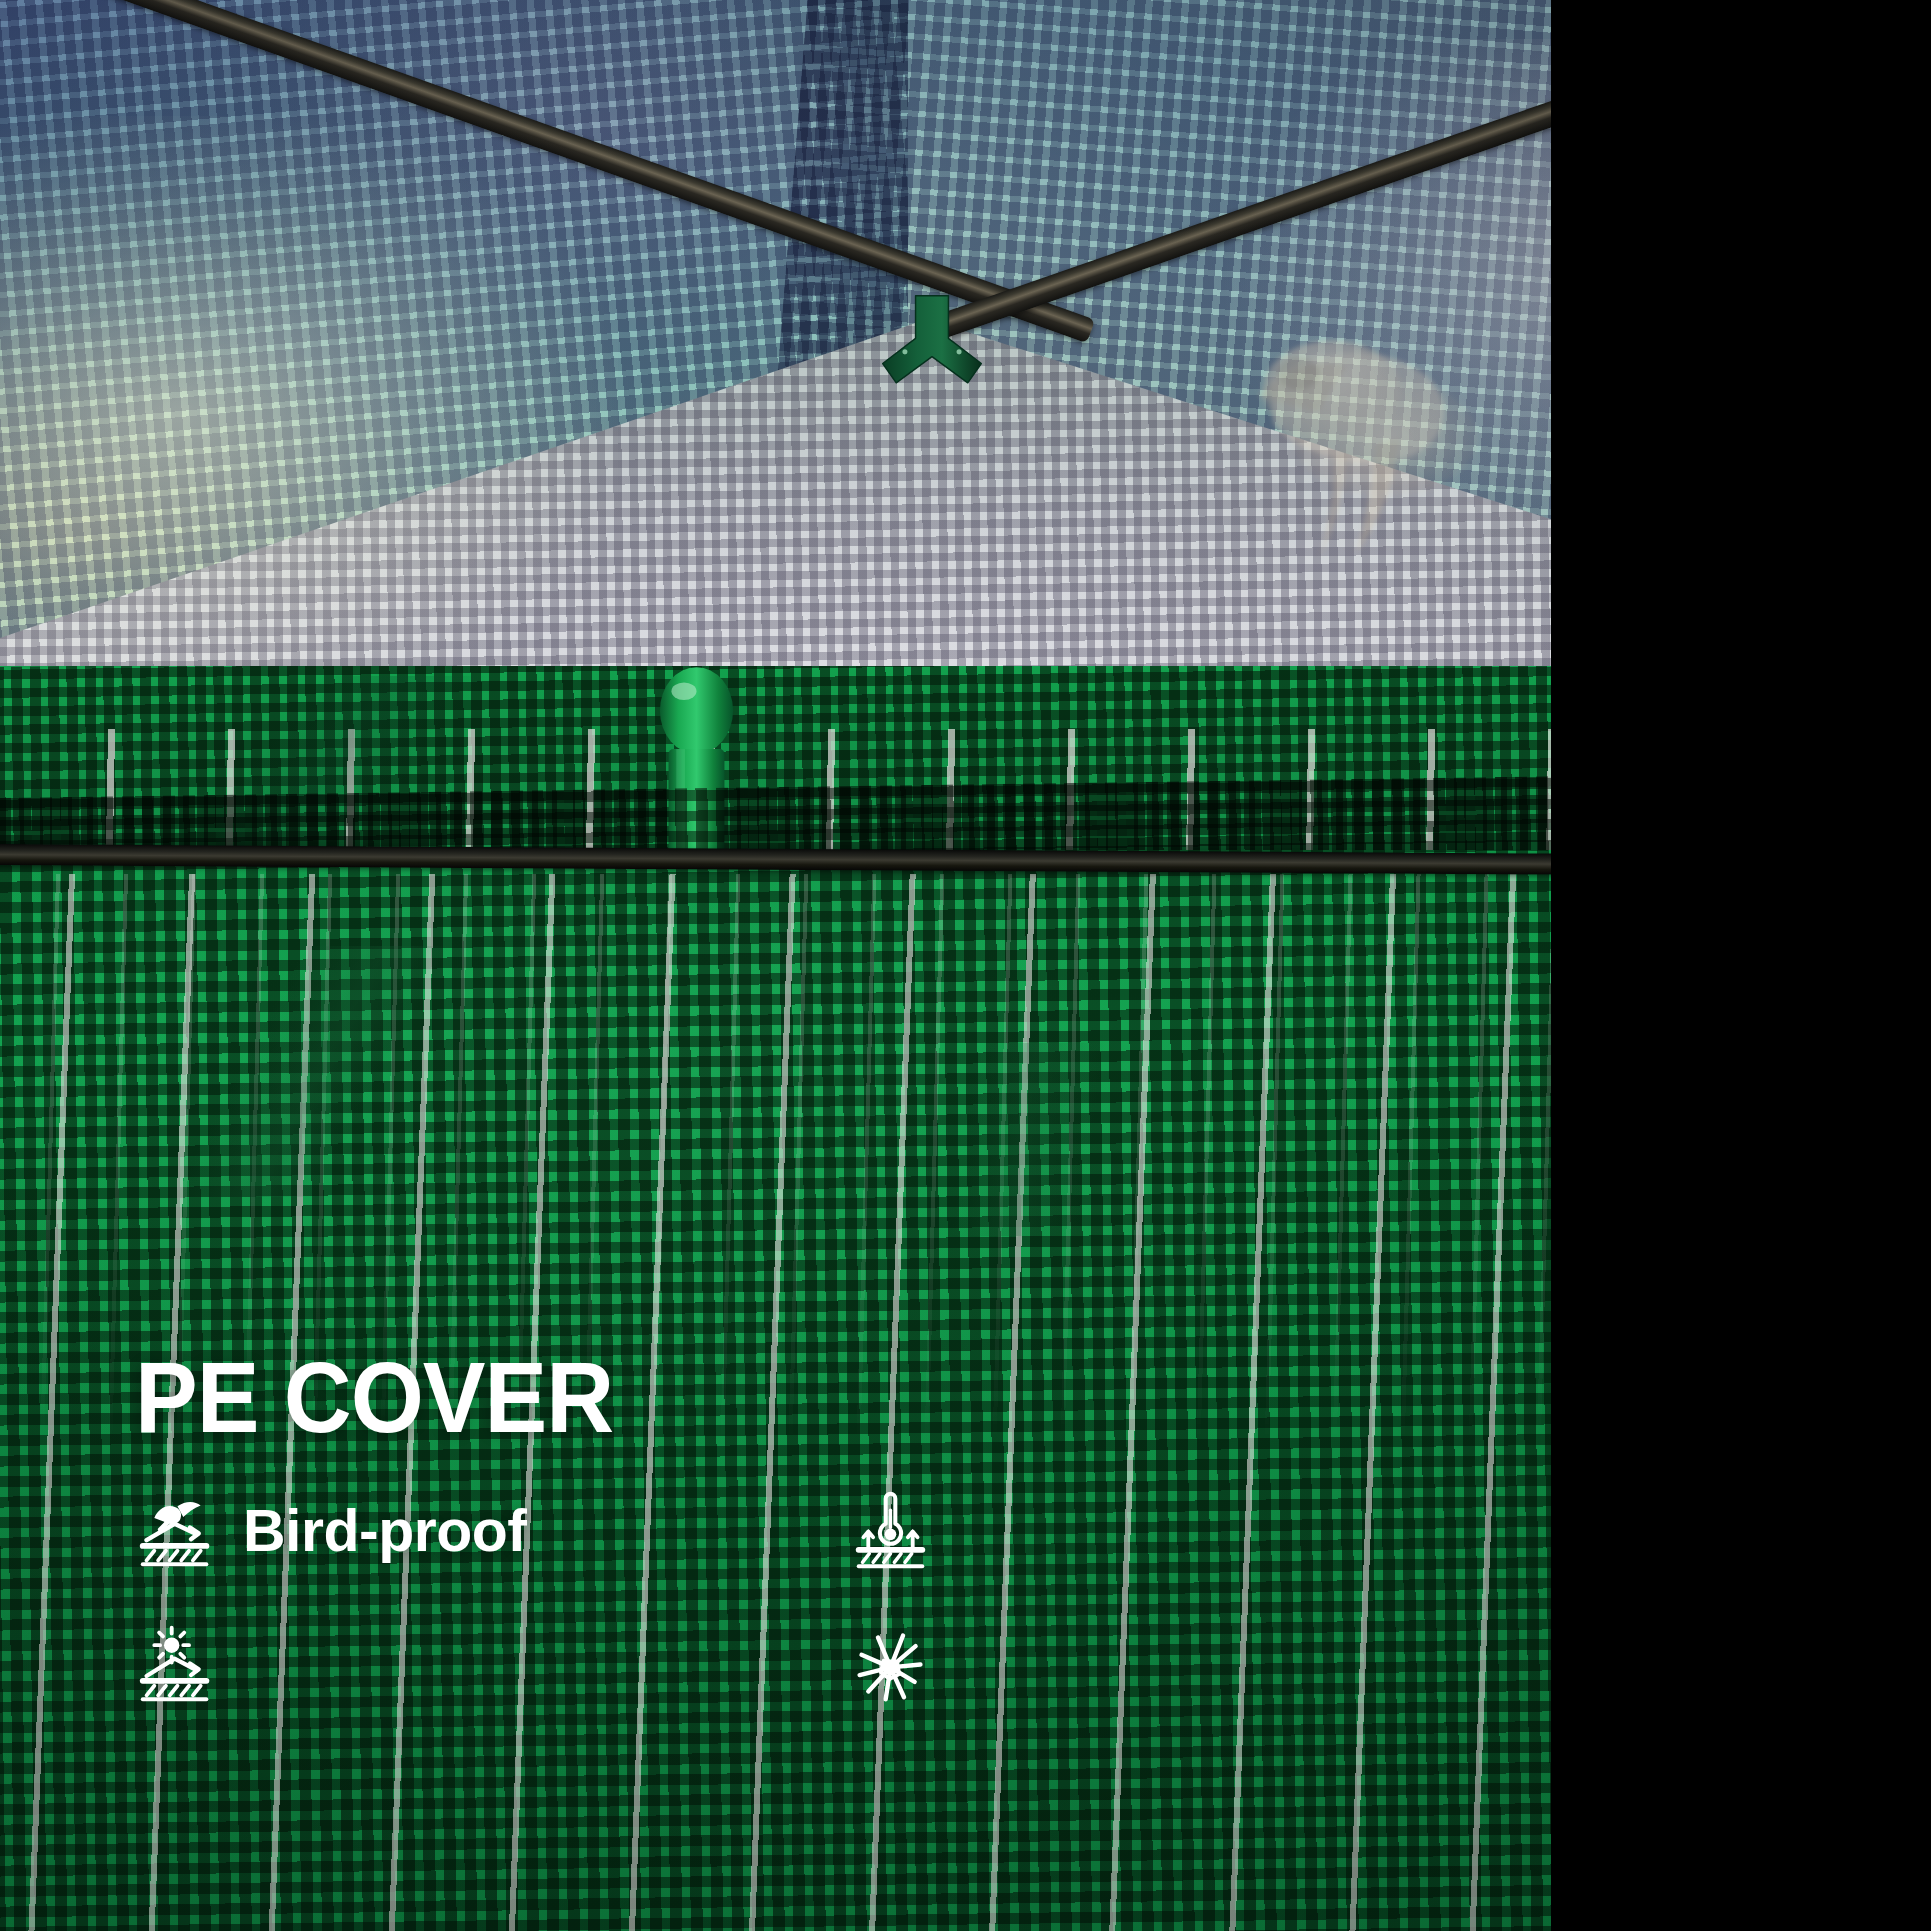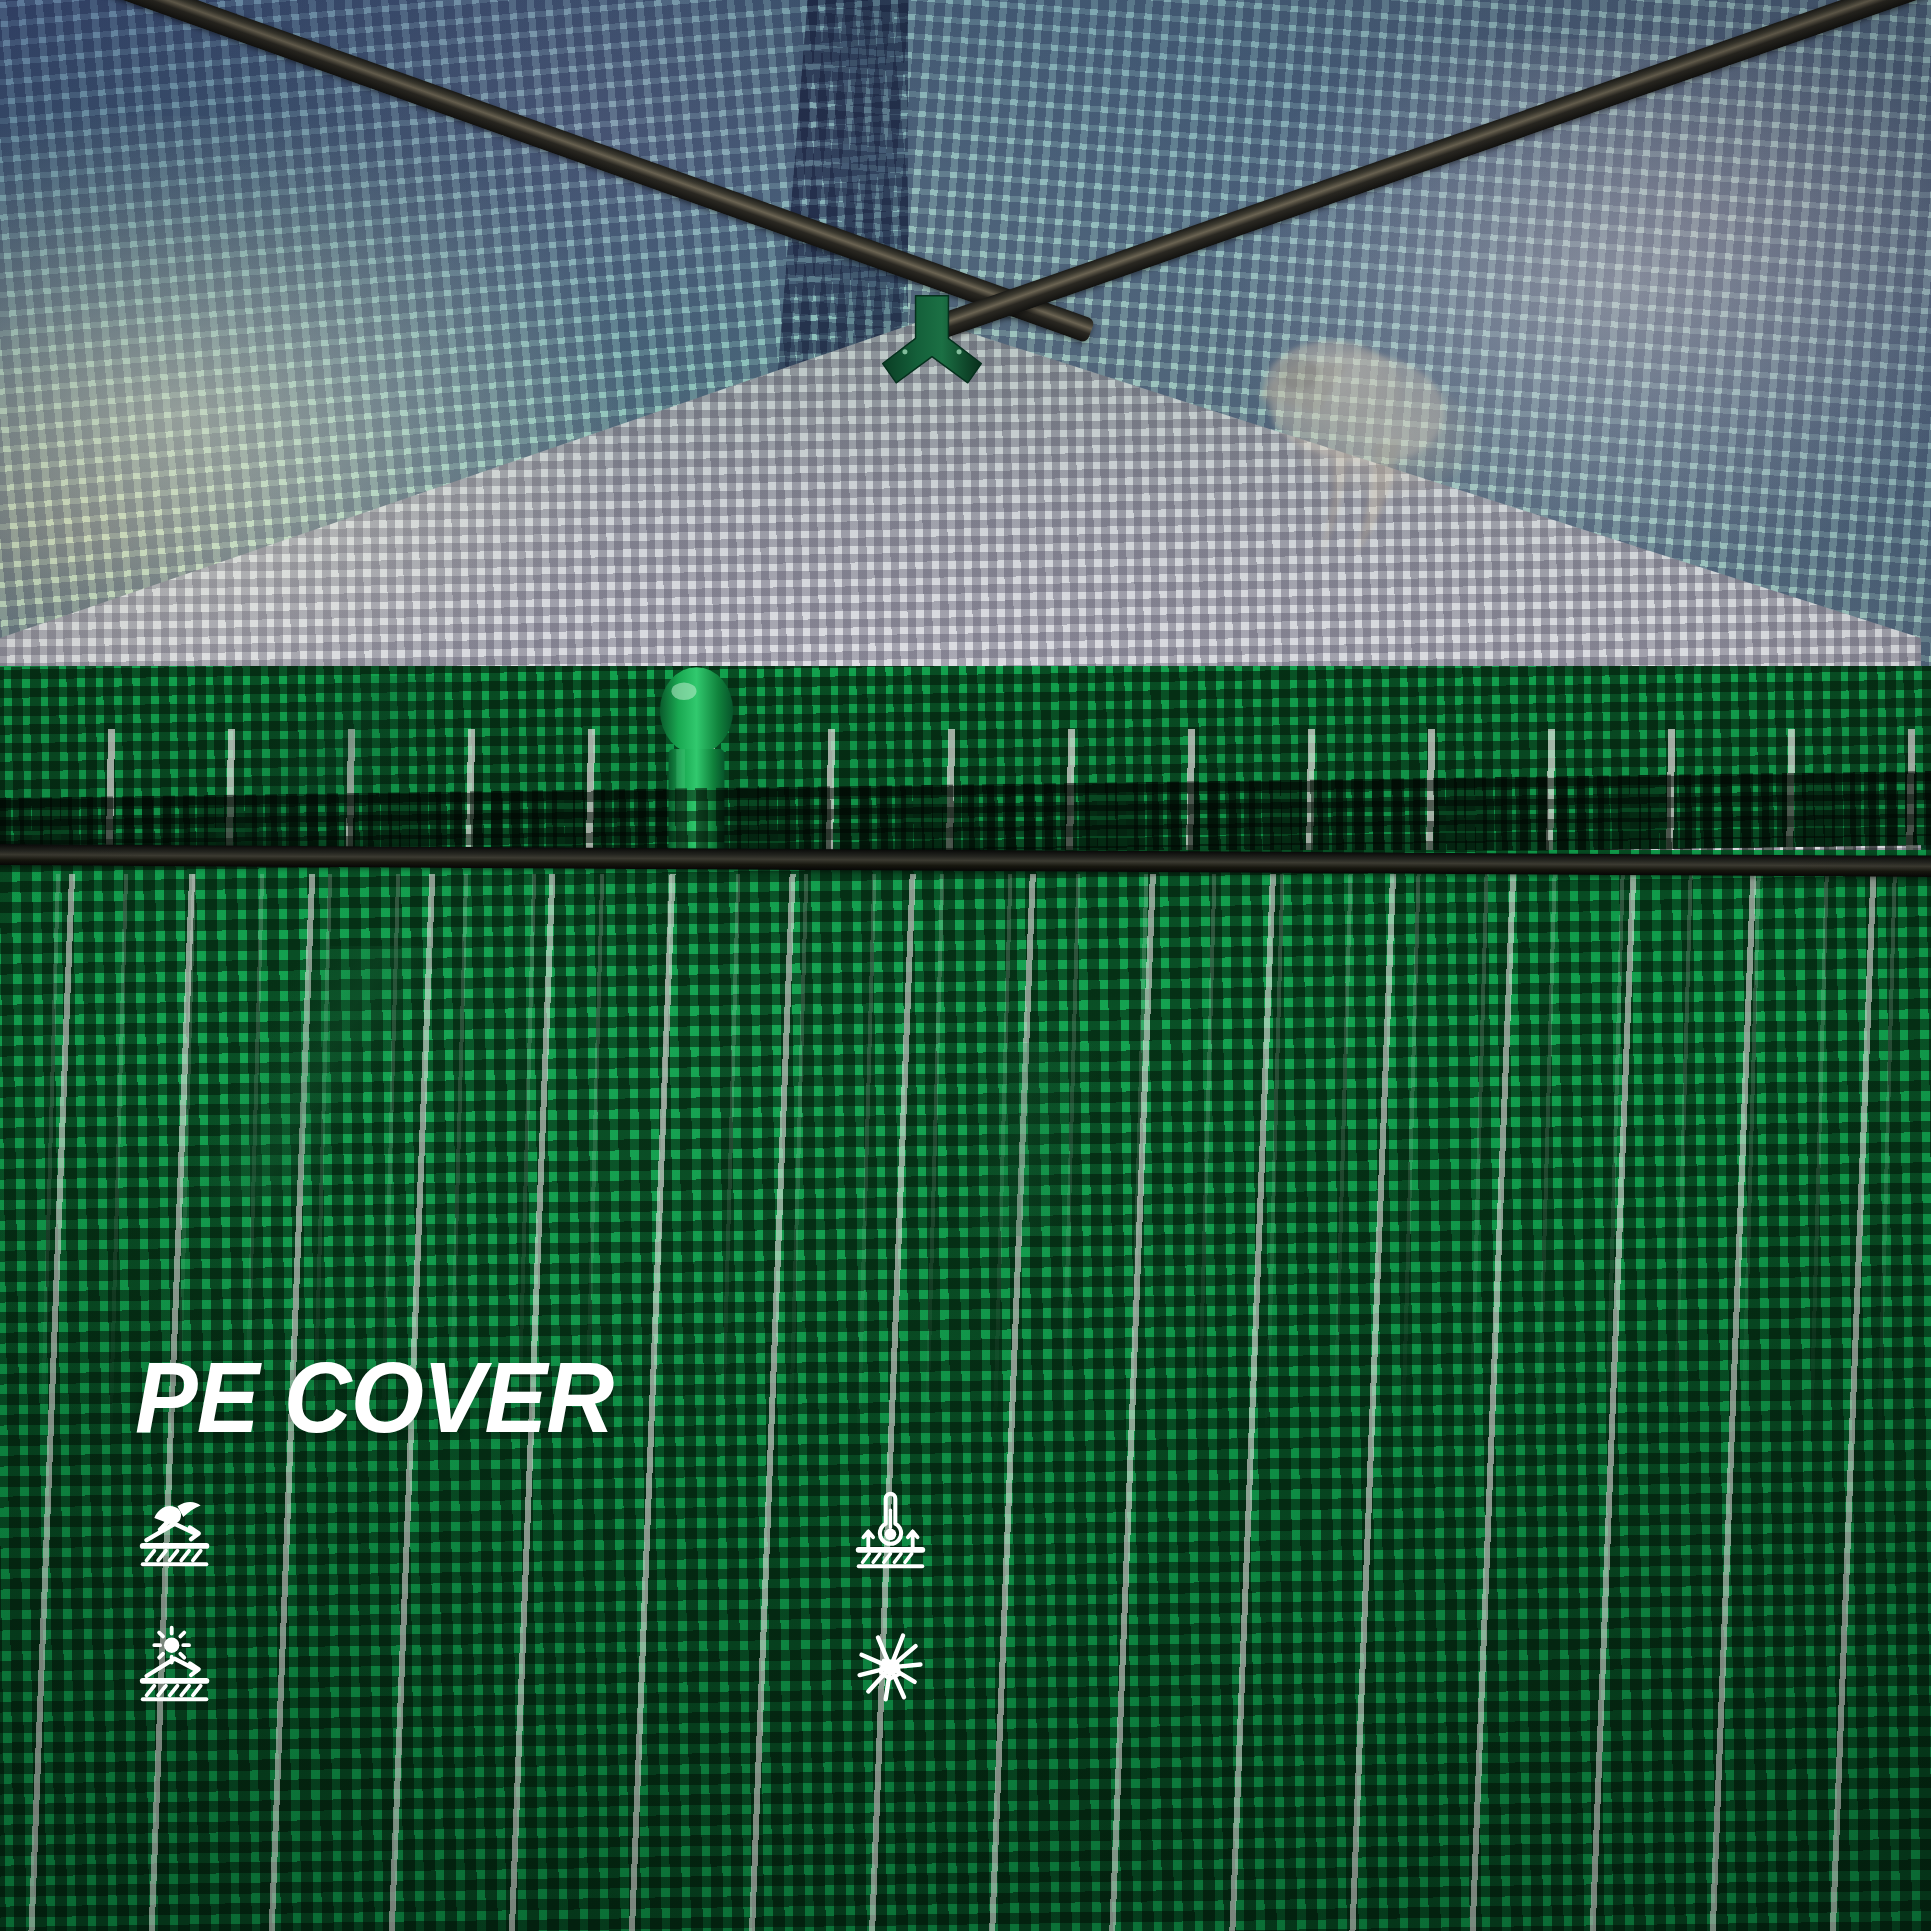--- a/index.html
+++ b/index.html
@@ -1,20 +1,19 @@
 <!DOCTYPE html>
 <html><head>
 <meta charset="utf-8">
 <style>
   html,body{margin:0;padding:0;background:#000;}
   #stage{
-    position:relative;width:1931px;height:1931px;overflow:hidden;
+    position:relative;width:1551px;height:1931px;overflow:hidden;
     font-family:"Liberation Sans","DejaVu Sans",sans-serif;
     background:#0f7a39;
-    font-style:italic;
   }
 
   
   #roof-left{
     position:absolute;left:0;top:0;width:975px;height:734px;
     background:
       radial-gradient(ellipse 869px 483px at 8% 72%, rgba(225,224,180,.70) 0%, rgba(190,200,190,.25) 45%, rgba(0,0,0,0) 72%),
       radial-gradient(ellipse 676px 406px at 62% 18%, rgba(150,152,188,.55) 0%, rgba(120,135,170,.15) 55%, rgba(0,0,0,0) 80%),
       linear-gradient(160deg,#6f8fb6 0%, #7fb6b4 32%, #8fc8bd 58%, #c8cbb0 82%, #d7d4bb 100%);
     clip-path:polygon(0 0, 975px 0, 975px 676px, 0 676px);
@@ -275,20 +274,21 @@
             <path d="M20 30 C24 20 34 15 42 19 C47 21 49 26 47 31 C45 36 38 38 33 35" fill="#fff" stroke="none"></path>
             <path d="M44 18 C52 12 62 12 68 17 C61 20 55 24 50 29 Z" fill="#fff" stroke="none"></path>
             <path d="M34 34 L26 42"></path>
             <path d="M12 53 L41 36 L64 47"></path>
             <path d="M57 40 L66 46 L58 52"></path>
             <path d="M8 59 H74" stroke-width="6"></path>
             <path d="M12 74 L20 64 M24 74 L32 64 M36 74 L44 64 M48 74 L56 64 M60 74 L68 64" stroke-width="4"></path>
             <path d="M8 78 H74" stroke-width="4"></path>
           </svg>
         </span>
+        <span class="feat-lbl">Bird-proof</span>
       </div>
 
       <div class="feat">
         <span class="feat-ico">
           <svg viewBox="0 0 86 86" width="83" height="83" fill="none" stroke="#fff" stroke-width="4.2" stroke-linecap="round" stroke-linejoin="round">
             <path d="M38 10 a5 5 0 0 1 10 0 v26 a11 11 0 1 1 -10 0 z"></path>
             <circle cx="43" cy="47" r="6" fill="#fff" stroke="none"></circle>
             <path d="M43 22 v18" stroke-width="3.4"></path>
             <path d="M20 60 V44 M20 44 l-5 6 M20 44 l5 6" stroke-width="4"></path>
             <path d="M66 60 V44 M66 44 l-5 6 M66 44 l5 6" stroke-width="4"></path>

